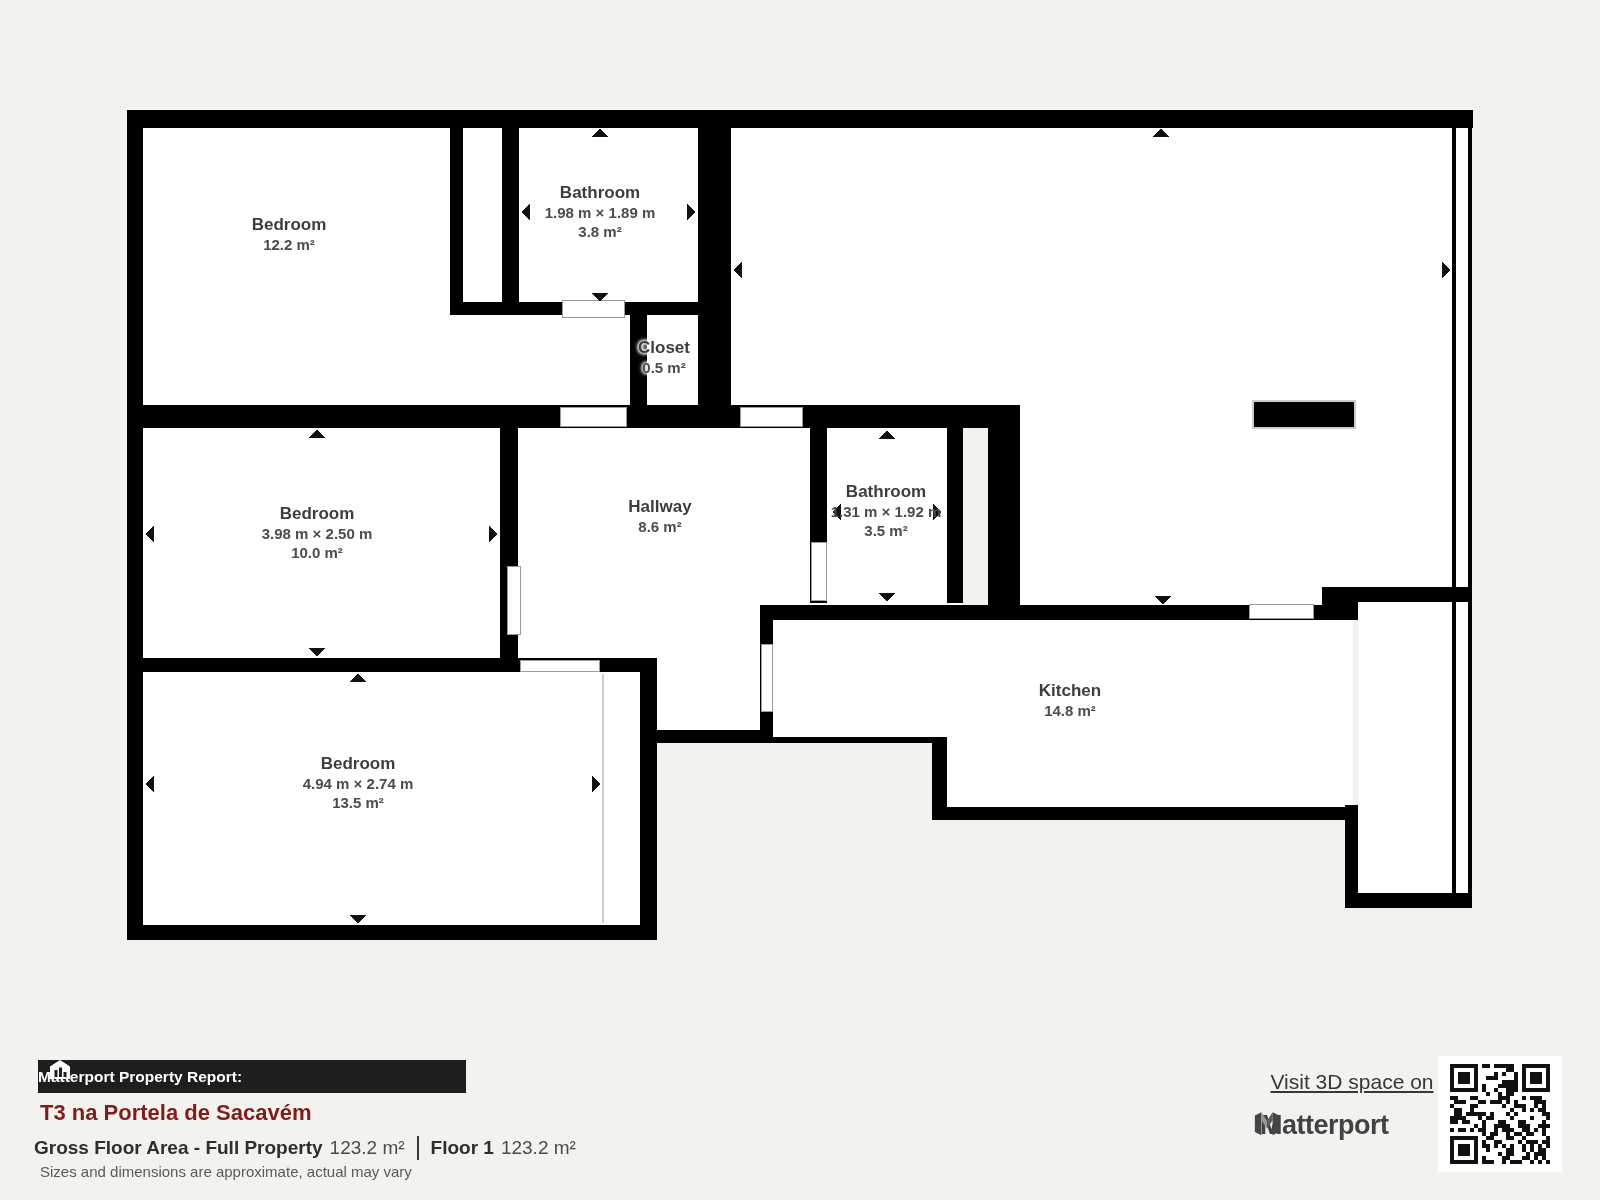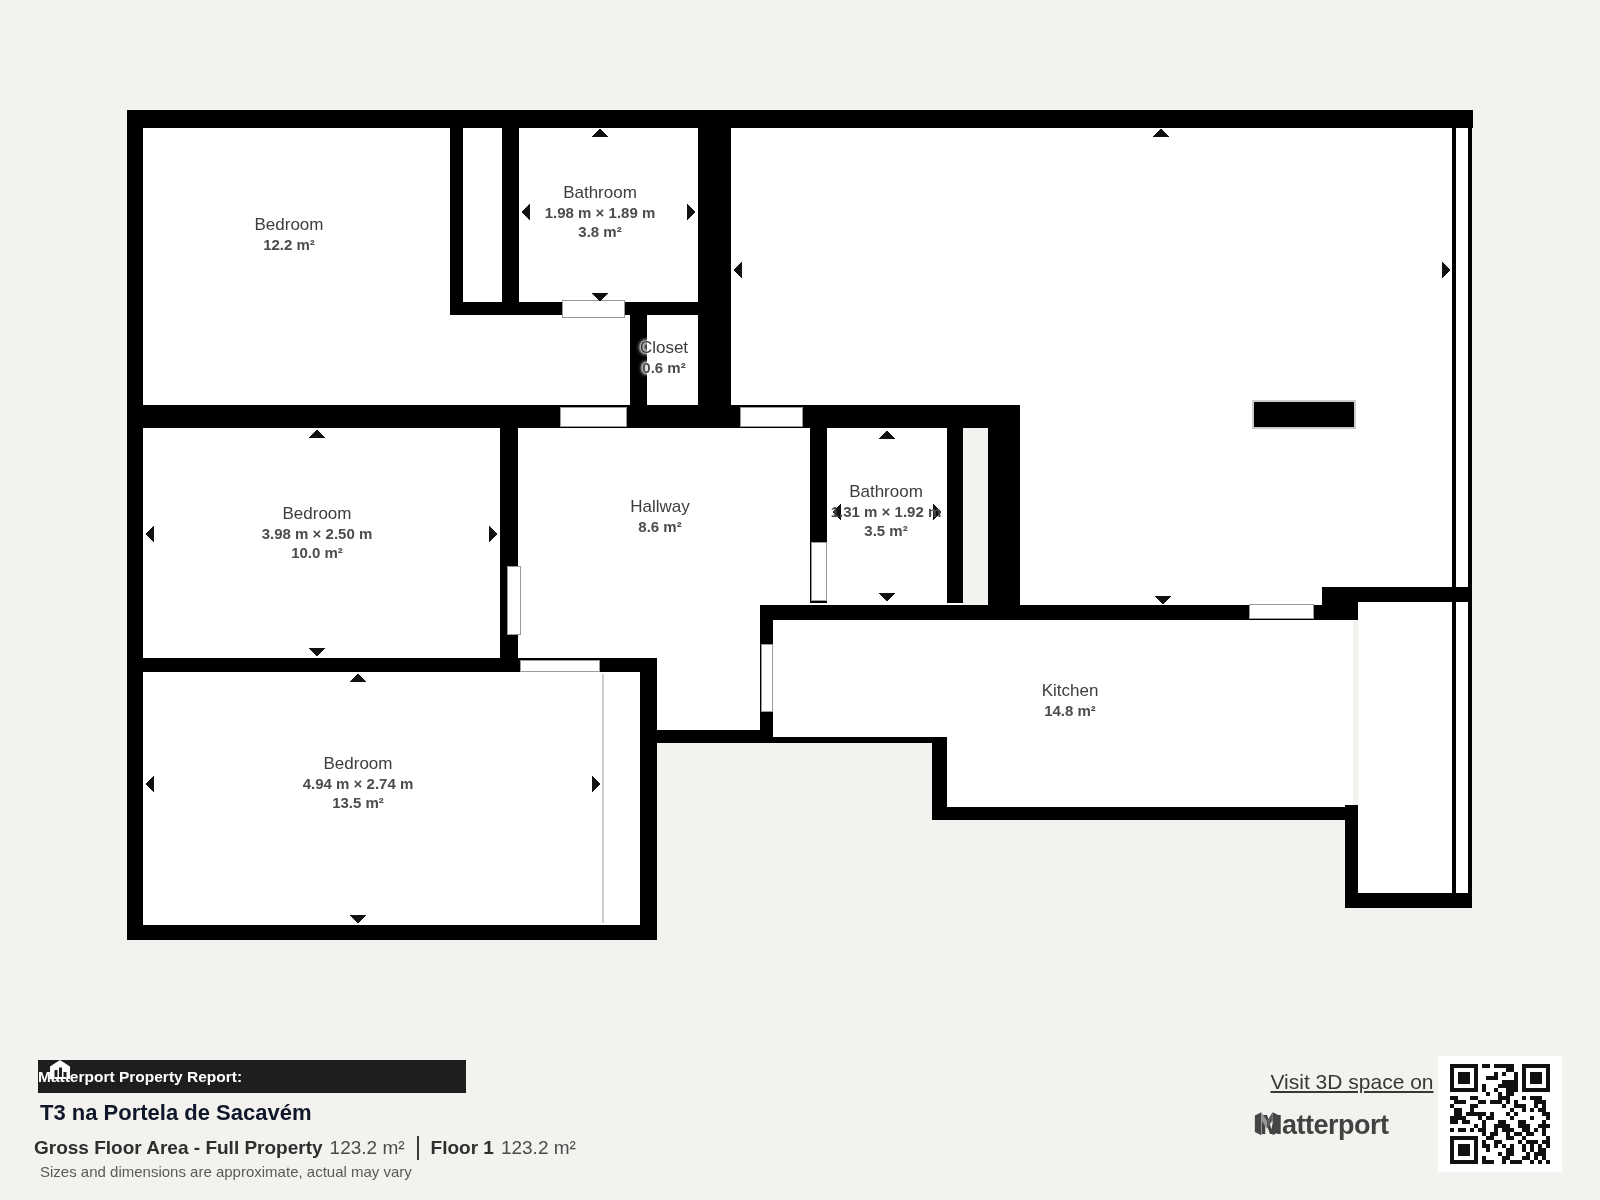--- a/index.html
+++ b/index.html
@@ -1,29 +1,29 @@
 <!DOCTYPE html>
 <html><head>
 <meta charset="utf-8">
 <style>
   html,body{margin:0;padding:0;background:#e9e8e6;}
   .stage{position:relative;width:1600px;height:1200px;background:#f3f2ef;overflow:hidden;
          font-family:"Liberation Sans","DejaVu Sans",sans-serif;}
   svg{position:absolute;left:0;top:0;}
   .labels{position:absolute;left:0;top:0;width:1600px;height:1200px;pointer-events:none;}
   .room-label{position:absolute;transform:translate(-50%,-50%);text-align:center;white-space:nowrap;}
-  .room-label .rname{font-size:17px;font-weight:normal;color:#3d3d3d;line-height:20px;}
+  .room-label .rname{font-size:17px;font-weight:bold;color:#3d3d3d;line-height:20px;}
   .room-label .rdims,.room-label .rarea{font-size:15px;color:#4c4c4c;line-height:19px;font-weight:bold;}
   .room-label.halo{text-shadow:0 0 3px #fff,0 0 3px #fff,0 0 4px #fff,0 0 5px #fff;}
   
   .banner{position:absolute;left:38px;top:1060px;width:428px;height:33px;background:#1e1e1e;
           display:flex;align-items:center;}
   .banner .bicon{margin:0 14px 0 12px;display:block;}
   .banner .btext{color:#fff;font-weight:bold;font-size:15.5px;}
-  .prop-title{position:absolute;left:40px;top:1100px;font-size:22px;font-weight:bold;color:#0f172a;}
+  .prop-title{position:absolute;left:40px;top:1100px;font-size:22px;font-weight:bold;color:#7f1d1d;}
   .gfa-line{position:absolute;left:34px;top:1136px;font-size:19px;color:#4a4a4a;display:flex;align-items:center;}
   .gfa-line b{color:#2e2e2e;}
   .gfa-divider{display:inline-block;width:2px;height:24px;background:#3a3a3a;margin:0 12px;}
   .gfa-line .val{margin-left:7px;}
   .disclaimer{position:absolute;left:40px;top:1163px;font-size:15px;color:#5a5a5a;}
   .visit{position:absolute;left:1252px;top:1070px;width:200px;text-align:center;font-size:21px;color:#383838;text-decoration:underline;}
   .logo-row{position:absolute;left:1252px;top:1110px;display:flex;align-items:center;}
   .logo-word{font-size:27px;font-weight:bold;color:#424242;letter-spacing:-0.5px;margin-left:8px;}
   .qr-box{position:absolute;left:1438px;top:1056px;width:124px;height:116px;background:#fff;}
 </style>
@@ -131,21 +131,21 @@
         <div class="rname">Bedroom</div>
         <div class="rarea">12.2 m²</div>
       </div>
       <div class="room-label" style="left: 600px; top: 212px;">
         <div class="rname">Bathroom</div>
         <div class="rdims">1.98 m × 1.89 m</div>
         <div class="rarea">3.8 m²</div>
       </div>
       <div class="room-label halo" style="left: 664px; top: 357px;">
         <div class="rname">Closet</div>
-        <div class="rarea">0.6 m²</div>
+        <div class="rarea">0.5 m²</div>
       </div>
       <div class="room-label" style="left: 317px; top: 533px;">
         <div class="rname">Bedroom</div>
         <div class="rdims">3.98 m × 2.50 m</div>
         <div class="rarea">10.0 m²</div>
       </div>
       <div class="room-label" style="left: 660px; top: 516px;">
         <div class="rname">Hallway</div>
         <div class="rarea">8.6 m²</div>
       </div>

